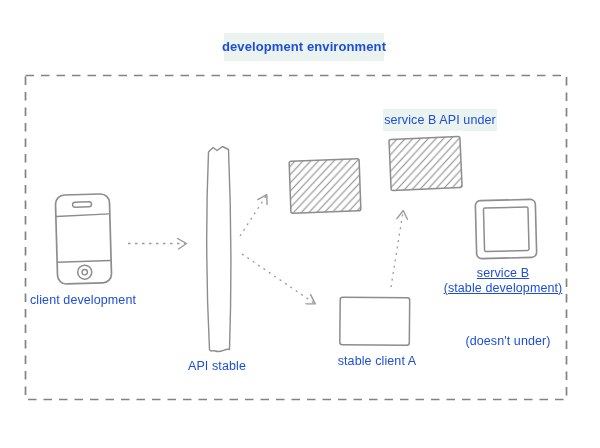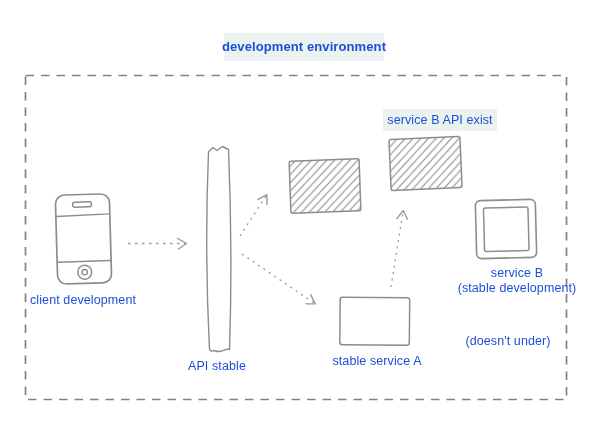--- a/index.html
+++ b/index.html
@@ -45,21 +45,21 @@
     width: 160px;
     height: 28px;
     font-size: 13px;
     font-weight: 700;
   }
   #mock-c-label { left: 260px; top: 132px; width: 114px; height: 21px; font-size: 12.5px; }
   #mock-b-label { left: 383px; top: 109px; width: 114px; height: 22px; font-size: 12.5px; }
   #client-label  { left: 23px;  top: 292px; width: 120px; }
   #gateway-label { left: 157px; top: 358px; width: 120px; }
   #service-a-label { left: 317px; top: 353px; width: 120px; }
-  #service-b-label { left: 454px; top: 266px; width: 126px; }
+  #service-b-label { left: 440px; top: 266px; width: 126px; text-decoration: underline; }
   #service-c-label { left: 448px; top: 334px; width: 120px; }
 </style>
 </head>
 <body>
 
 <div id="stage">
 
   <svg id="diagram-svg" viewBox="0 0 600 448">
     <defs>
       <pattern id="hatch" width="8" height="8" patternUnits="userSpaceOnUse">
@@ -107,27 +107,27 @@
 
     <path d="M128,243.5 L185,243.5" fill="none" stroke="#9a9a9a" stroke-width="1.4" stroke-dasharray="2.5,4.5" marker-end="url(#arrowhead)"></path>
     <path d="M240,236 L266,196" fill="none" stroke="#9a9a9a" stroke-width="1.3" stroke-dasharray="2,4.5" marker-end="url(#arrowhead)"></path>
     <path d="M242,254 L314,303" fill="none" stroke="#9a9a9a" stroke-width="1.3" stroke-dasharray="2,4.5" marker-end="url(#arrowhead)"></path>
     <path d="M391,287 L403,212" fill="none" stroke="#9a9a9a" stroke-width="1.3" stroke-dasharray="2,4.5" marker-end="url(#arrowhead)"></path>
   </svg>
 
   <div id="title-label" class="lbl highlight">development environment</div>
 
 
-  <div id="mock-b-label" class="lbl highlight">service B API exist</div>
+  <div id="mock-b-label" class="lbl highlight">service B API under</div>
 
   <div id="client-label" class="lbl">client development</div>
 
   <div id="gateway-label" class="lbl">API stable</div>
 
-  <div id="service-a-label" class="lbl">stable service A</div>
+  <div id="service-a-label" class="lbl">stable client A</div>
 
   <div id="service-b-label" class="lbl two-line">
     <div>service B</div>
     <div>(stable development)</div>
   </div>
 
   <div id="service-c-label" class="lbl two-line">
     <div>(doesn't under)</div>
   </div>
 

